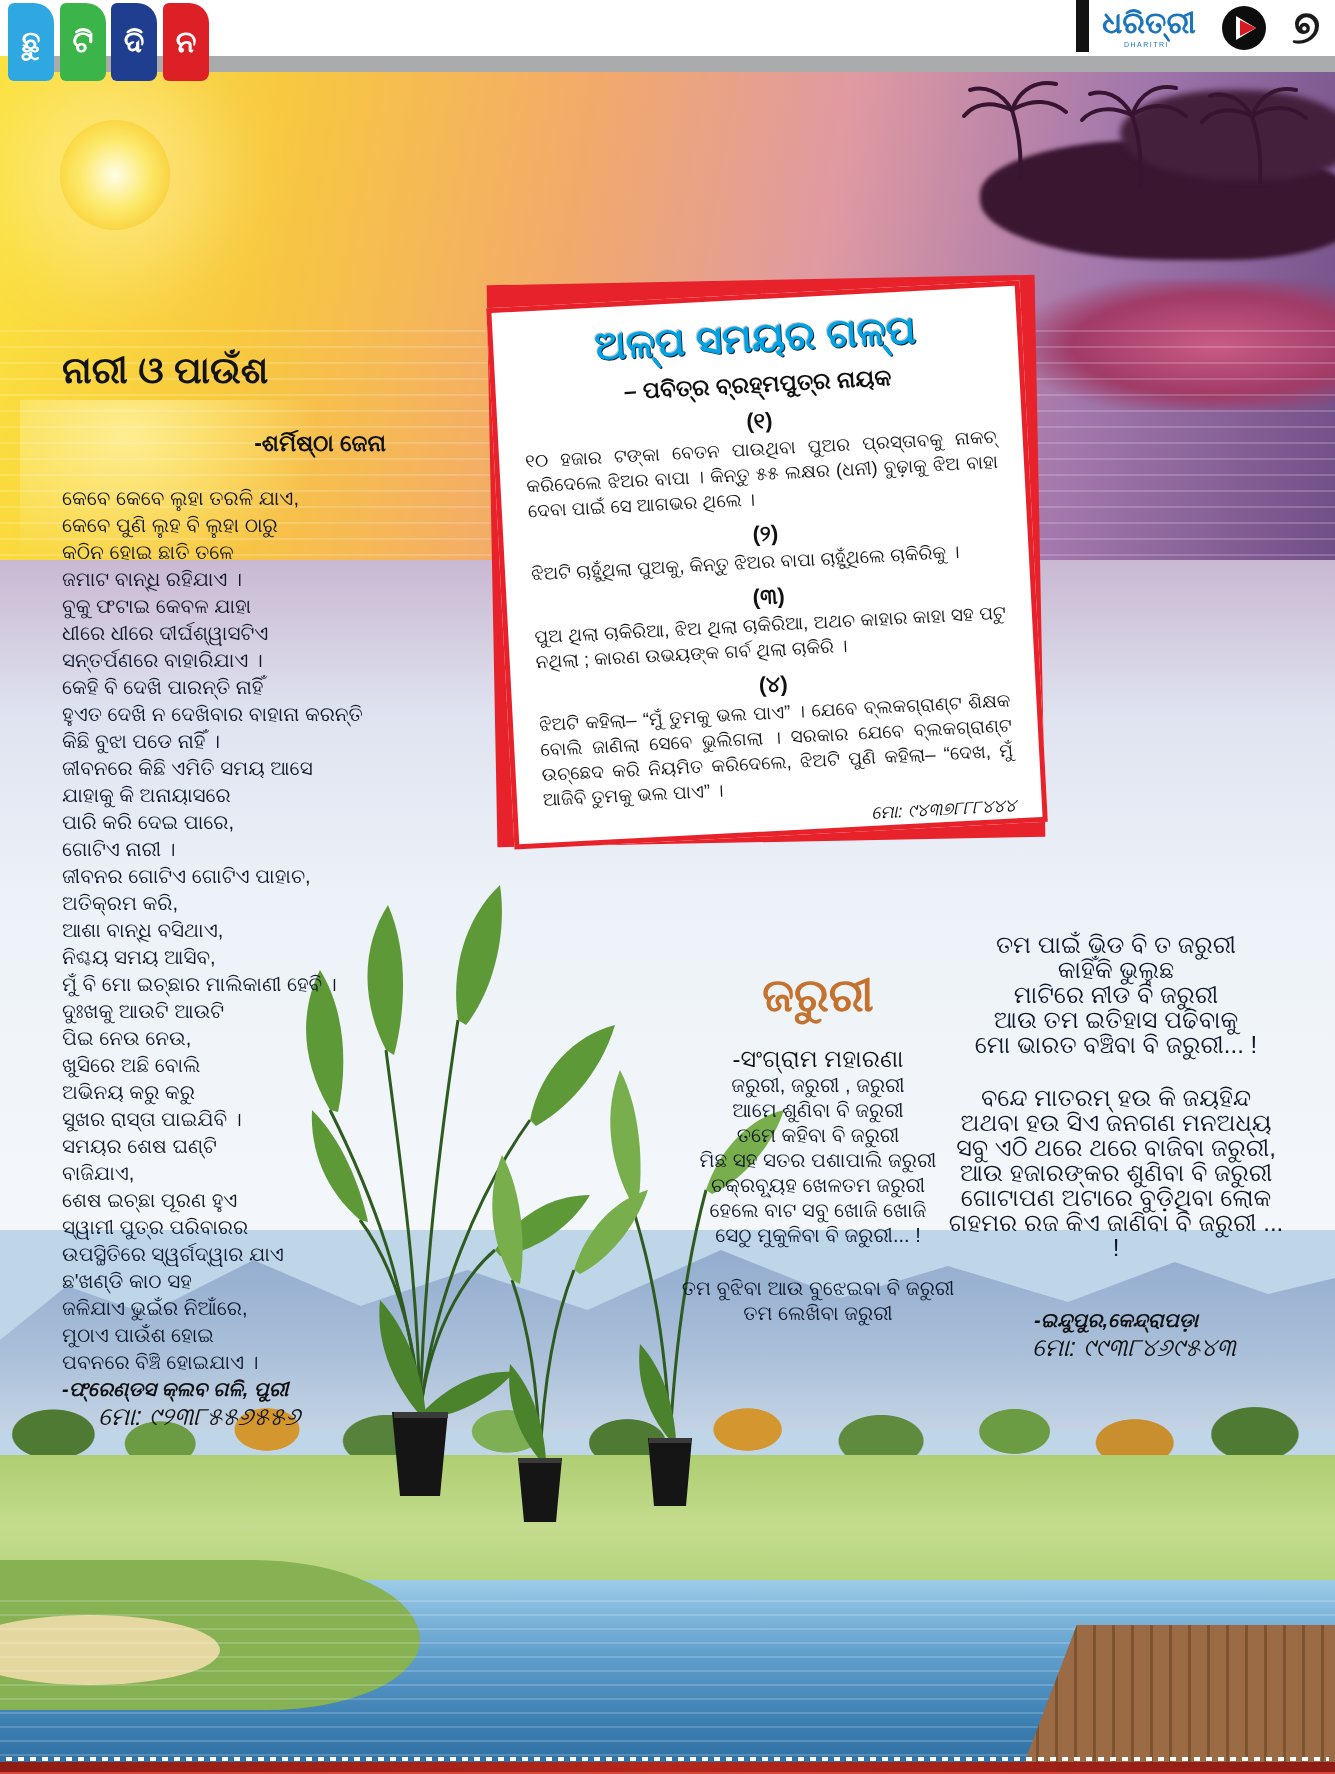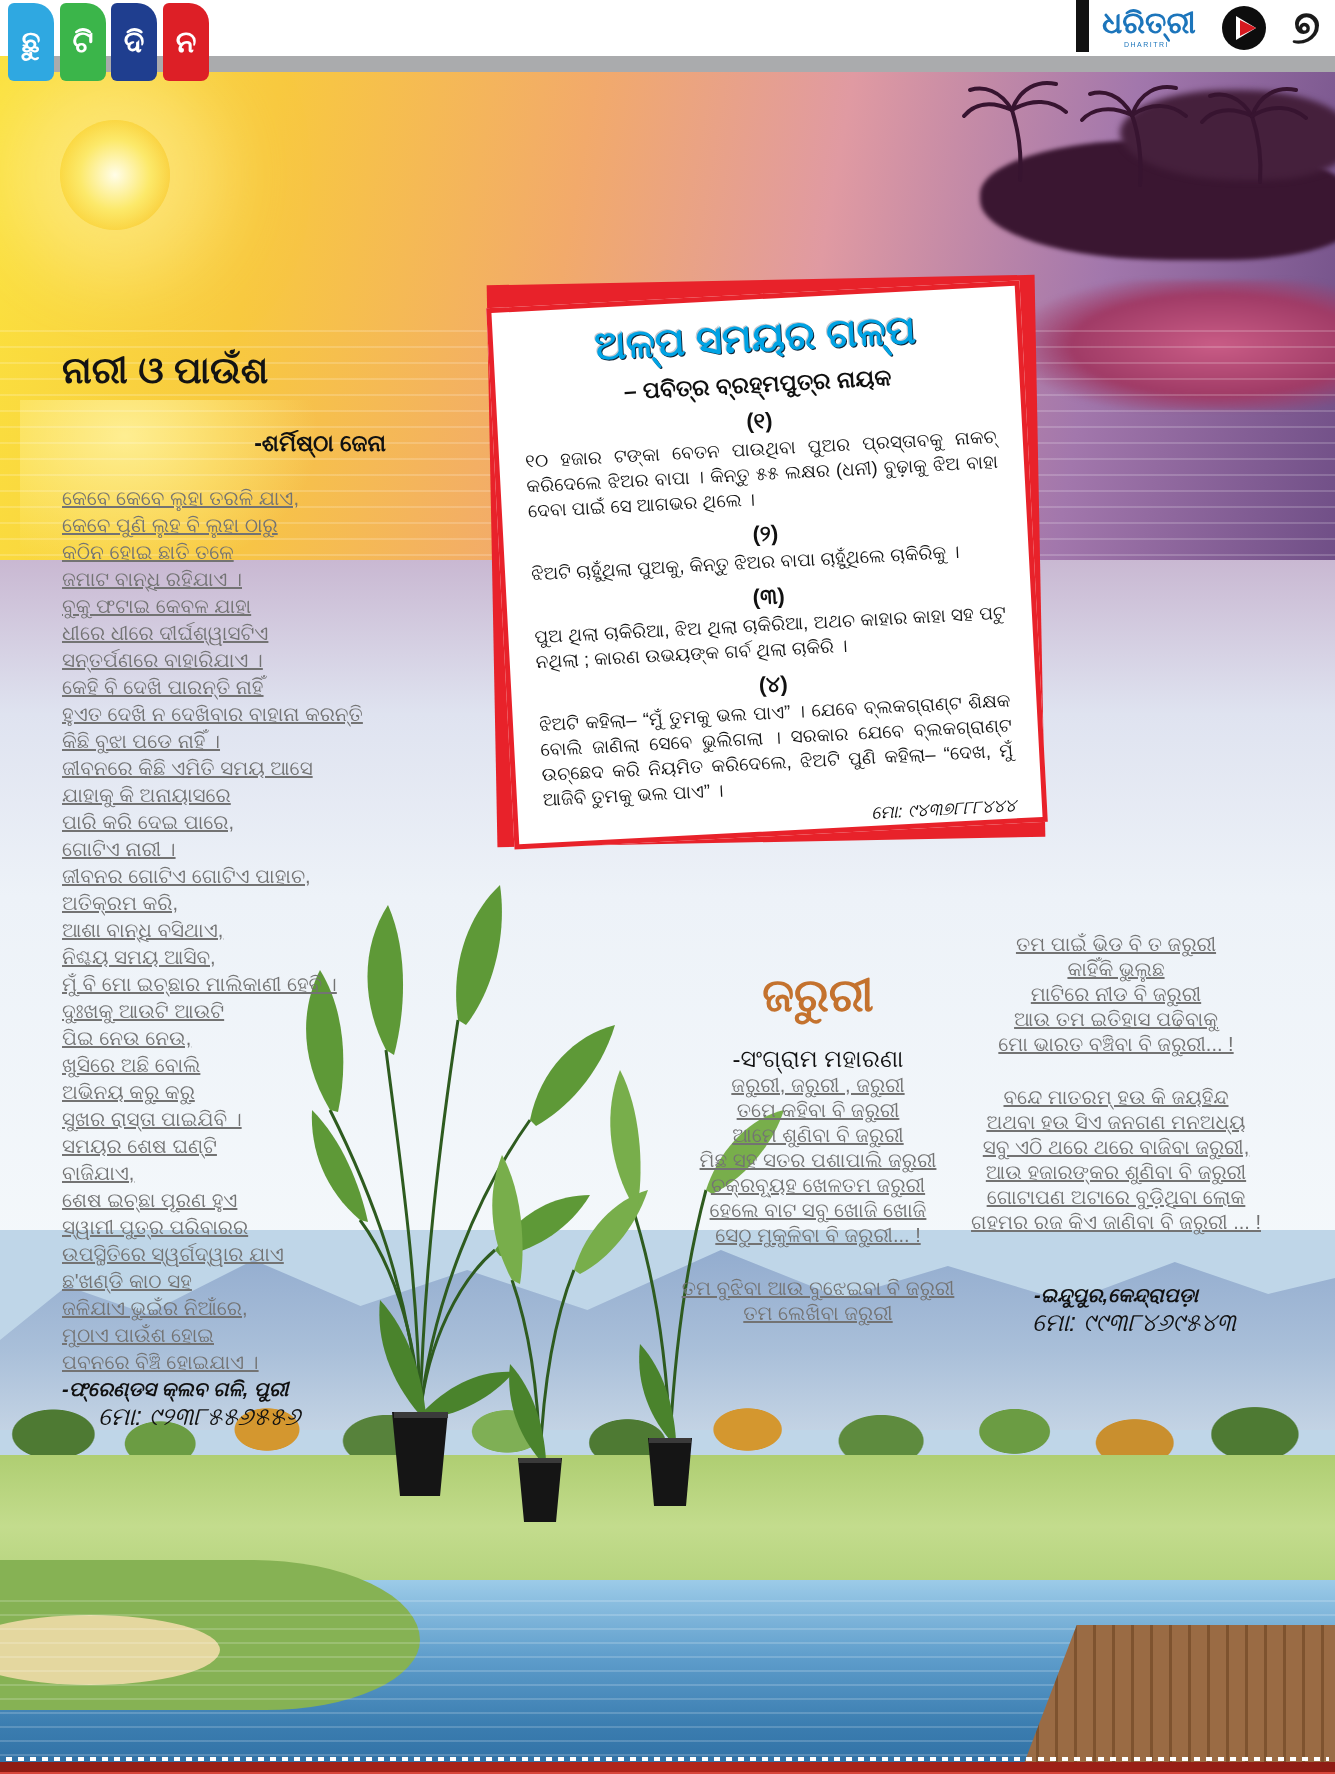--- a/index.html
+++ b/index.html
@@ -71,21 +71,21 @@
   .pier{position:absolute;left:1020px;top:1625px;width:315px;height:149px;
     background:repeating-linear-gradient(90deg,#9A6B44 0 16px,#7E532F 16px 19px);
     clip-path:polygon(18% 0,100% 0,100% 100%,0 100%);}
   .plants-svg{position:absolute;left:290px;top:860px;z-index:6;}
 
   
   .poem-left{position:absolute;left:62px;top:350px;width:334px;z-index:10;}
   .poem-left .ptitle{font-size:37px;font-weight:bold;color:#131313;}
   .poem-left .pauthor{text-align:right;font-size:23px;font-weight:bold;margin-top:38px;padding-right:10px;}
   .poem-left .plines{margin-top:28px;}
-  .pline{font-size:20px;line-height:27px;color:#737373;text-decoration:underline;}
+  .pline{font-size:20px;line-height:27px;color:#0f172a;}
   .sig{font-size:20px;line-height:27px;font-weight:bold;font-style:italic;}
   .mob{font-size:25px;line-height:27px;font-style:italic;margin-left:36px;}
 
   .red-back{position:absolute;left:492px;top:280px;width:548px;height:562px;background:#E8222A;
     transform:rotate(-1.1deg);z-index:8;}
   .story-box{position:absolute;left:500px;top:294px;width:534px;height:542px;background:#fff;
     border:5px solid #E8222A;transform:rotate(-3deg);z-index:9;box-sizing:border-box;padding:16px 26px 10px 26px;}
   .story-title{text-align:center;font-size:40px;font-weight:bold;color:#00A3E4;
     text-shadow:1px 1px 0 #123,-1px -1px 0 rgba(10,30,60,.25);}
   .story-author{text-align:center;font-size:23px;font-weight:bold;margin-top:10px;color:#101010;}
@@ -94,21 +94,21 @@
   .story-mob{text-align:right;font-size:18px;font-style:italic;margin-top:8px;}
 
   .poem-center{position:absolute;left:608px;top:968px;width:420px;text-align:center;z-index:10;}
   .poem-center .ptitle{font-size:46px;font-weight:bold;color:#C4722E;}
   .poem-center .pauthor{font-size:24px;font-weight:normal;margin-top:22px;}
   .poem-center .plines{}
   .poem-center .pline{font-size:20px;line-height:25px;}
   .stanza-gap{margin-top:28px;}
 
   .poem-right{position:absolute;left:948px;top:932px;width:336px;text-align:center;z-index:10;}
-  .poem-right .pline{font-size:20px;line-height:25px;}
+  .poem-right .pline{font-size:24px;line-height:25px;}
   .poem-right .sig{margin-top:47px;text-align:center;}
   .poem-right .mob{text-align:center;}
 
   
   .dots{position:absolute;left:6px;right:6px;bottom:13px;height:4px;z-index:20;
     background:repeating-linear-gradient(90deg,#fff 0 6px,transparent 6px 12px);}
   .maroon-bar{position:absolute;left:0;right:0;bottom:2px;height:10px;z-index:20;
     background:linear-gradient(90deg,#8E1C14 0%,#B3261B 50%,#8E1C14 100%);}
   .red-line{position:absolute;left:0;right:0;bottom:0;height:2px;background:#D8463C;z-index:20;}
 </style>
@@ -279,22 +279,22 @@
     <div class="sec-num">(୪)</div>
     <div class="sec-text">ଝିଅଟି କହିଲା– “ମୁଁ ତୁମକୁ ଭଲ ପାଏ” । ଯେବେ ବ୍ଲକଗ୍ରାଣ୍ଟ ଶିକ୍ଷକ ବୋଲି ଜାଣିଲା ସେବେ ଭୁଲିଗଲା । ସରକାର ଯେବେ ବ୍ଲକଗ୍ରାଣ୍ଟ ଉଚ୍ଛେଦ କରି ନିୟମିତ କରିଦେଲେ, ଝିଅଟି ପୁଣି କହିଲା– “ଦେଖ, ମୁଁ ଆଜିବି ତୁମକୁ ଭଲ ପାଏ” ।</div>
     <div class="story-mob">ମୋ: ୯୪୩୭୮୮୮୪୪୪</div>
   </div>
 
   <div class="poem-center">
     <div class="ptitle">ଜରୁରୀ</div>
     <div class="pauthor">-ସଂଗ୍ରାମ ମହାରଣା</div>
     <div class="plines">
         <div class="pline">ଜରୁରୀ, ଜରୁରୀ , ଜରୁରୀ</div>
+        <div class="pline">ଆମେ ଶୁଣିବା ବି ଜରୁରୀ</div>
         <div class="pline">ତମେ କହିବା ବି ଜରୁରୀ</div>
-        <div class="pline">ଆମେ ଶୁଣିବା ବି ଜରୁରୀ</div>
         <div class="pline">ମିଛ ସହ ସତର ପଶାପାଲି ଜରୁରୀ</div>
         <div class="pline">ଚକ୍ରବ୍ୟୂହ ଖେଳତମ ଜରୁରୀ</div>
         <div class="pline">ହେଲେ ବାଟ ସବୁ ଖୋଜି ଖୋଜି</div>
         <div class="pline">ସେଠୁ ମୁକୁଳିବା ବି ଜରୁରୀ... !</div>
       </div>
     <div class="plines stanza-gap">
         <div class="pline">ତମ ବୁଝିବା ଆଉ ବୁଝେଇବା ବି ଜରୁରୀ</div>
         <div class="pline">ତମ ଲେଖିବା ଜରୁରୀ</div>
       </div>
   </div>

